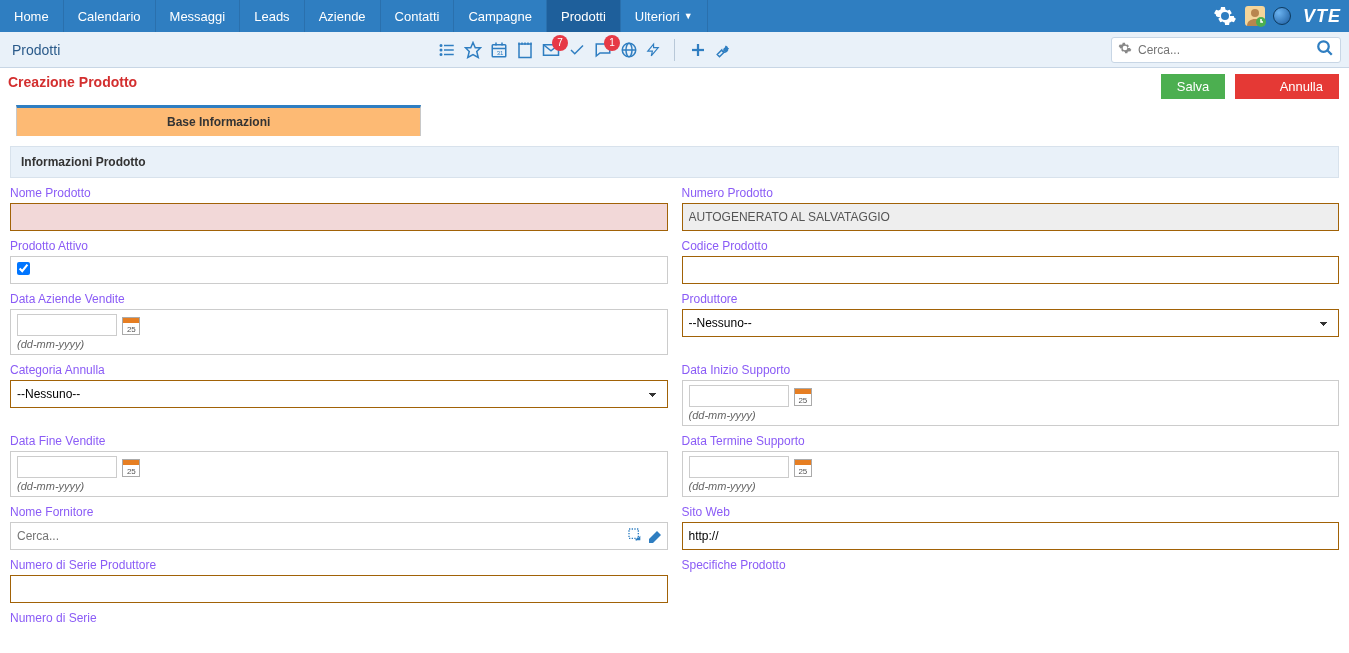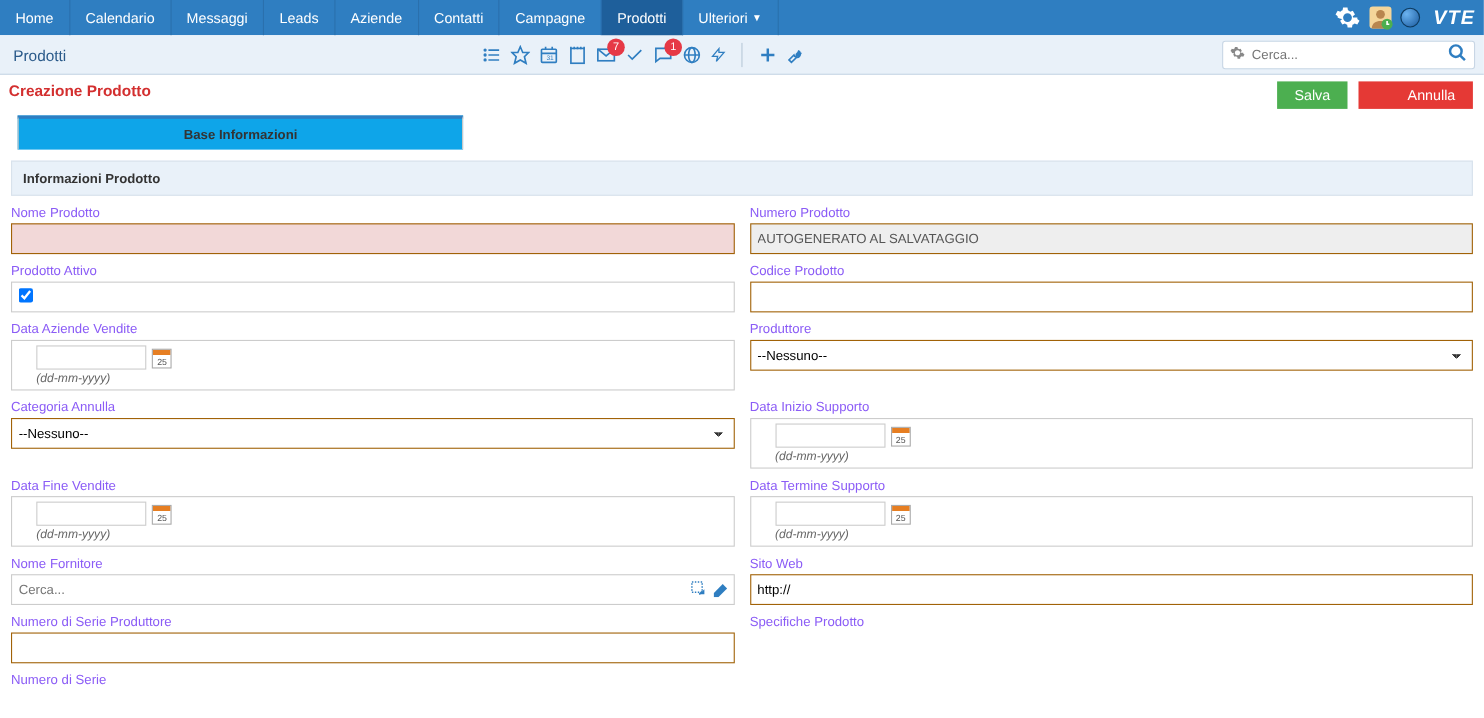--- a/index.html
+++ b/index.html
@@ -32,33 +32,33 @@
 
 
 .page-header { display: flex; justify-content: space-between; align-items: flex-start; padding: 6px 10px 6px 8px; }
 .page-title { color: #d32f2f; font-weight: bold; font-size: 14px; }
 .btn { border: none; color: #fff; padding: 5px 16px; font-size: 13px; cursor: pointer; margin-left: 6px; }
 .btn-save { background: #4caf50; }
 .btn-cancel { background: #e53935; padding-left: 45px; }
 
 
 .tabs { display: flex; padding-left: 16px; }
-.tab { border: 1px solid #c8c8c8; border-bottom: none; border-top: 3px solid #2f7ec1; padding: 7px 150px; background: #0ea5e9; font-weight: bold; font-size: 12px; color: #333; cursor: pointer; }
+.tab { border: 1px solid #c8c8c8; border-bottom: none; border-top: 3px solid #2f7ec1; padding: 7px 150px; background: #fdba74; font-weight: bold; font-size: 12px; color: #333; cursor: pointer; }
 
 
 .form-area { padding: 10px; }
 .section-header { background: #e9f1f9; padding: 8px 10px; font-weight: bold; border: 1px solid #d8e2ec; }
 .form-grid { display: grid; grid-template-columns: 1fr 1fr; gap: 0 14px; padding-top: 8px; }
 .form-row { margin-bottom: 8px; }
 .form-label { font-size: 12px; color: #8b5cf6; margin-bottom: 3px; display: block; }
 .form-input, .form-select { width: 100%; border: 1px solid #a16207; padding: 5px 6px; font-size: 12px; height: 28px; background: #fff; }
 .form-input.required { background: #f2d8d8; }
 .form-input.readonly { background: #eee; color: #555; }
 .form-select { appearance: none; background-image: linear-gradient(45deg, transparent 50%, #333 50%), linear-gradient(135deg, #333 50%, transparent 50%); background-position: calc(100% - 14px) 12px, calc(100% - 10px) 12px; background-size: 4px 4px, 4px 4px; background-repeat: no-repeat; }
-.date-wrap { border: 1px solid #ccc; padding: 4px 22px; }
+.date-wrap { border: 1px solid #ccc; padding: 4px 6px; }
 .date-wrap input { border: 1px solid #ccc; padding: 2px 4px; font-size: 12px; height: 22px; width: 100px; }
 .date-icon { display: inline-block; width: 18px; height: 18px; background: linear-gradient(to bottom, #e67e22 0%, #e67e22 30%, #fff 30%, #fff 100%); border: 1px solid #aaa; vertical-align: middle; margin-left: 2px; cursor: pointer; position: relative; }
 .date-icon::after { content: "25"; position: absolute; bottom: 0; left: 0; right: 0; font-size: 8px; text-align: center; color: #555; }
 .date-hint { font-style: italic; color: #666; font-size: 11px; margin-top: 2px; }
 .checkbox-wrap { border: 1px solid #ccc; padding: 5px 6px; }
 .vendor-wrap { border: 1px solid #ccc; display: flex; align-items: center; padding: 0 4px 0 6px; height: 28px; }
 .vendor-wrap input { border: none; outline: none; flex: 1; font-size: 12px; color: #888; }
 .vendor-icons { display: flex; gap: 4px; color: #2f7ec1; }
 .vendor-icons span { cursor: pointer; }
 </style>

